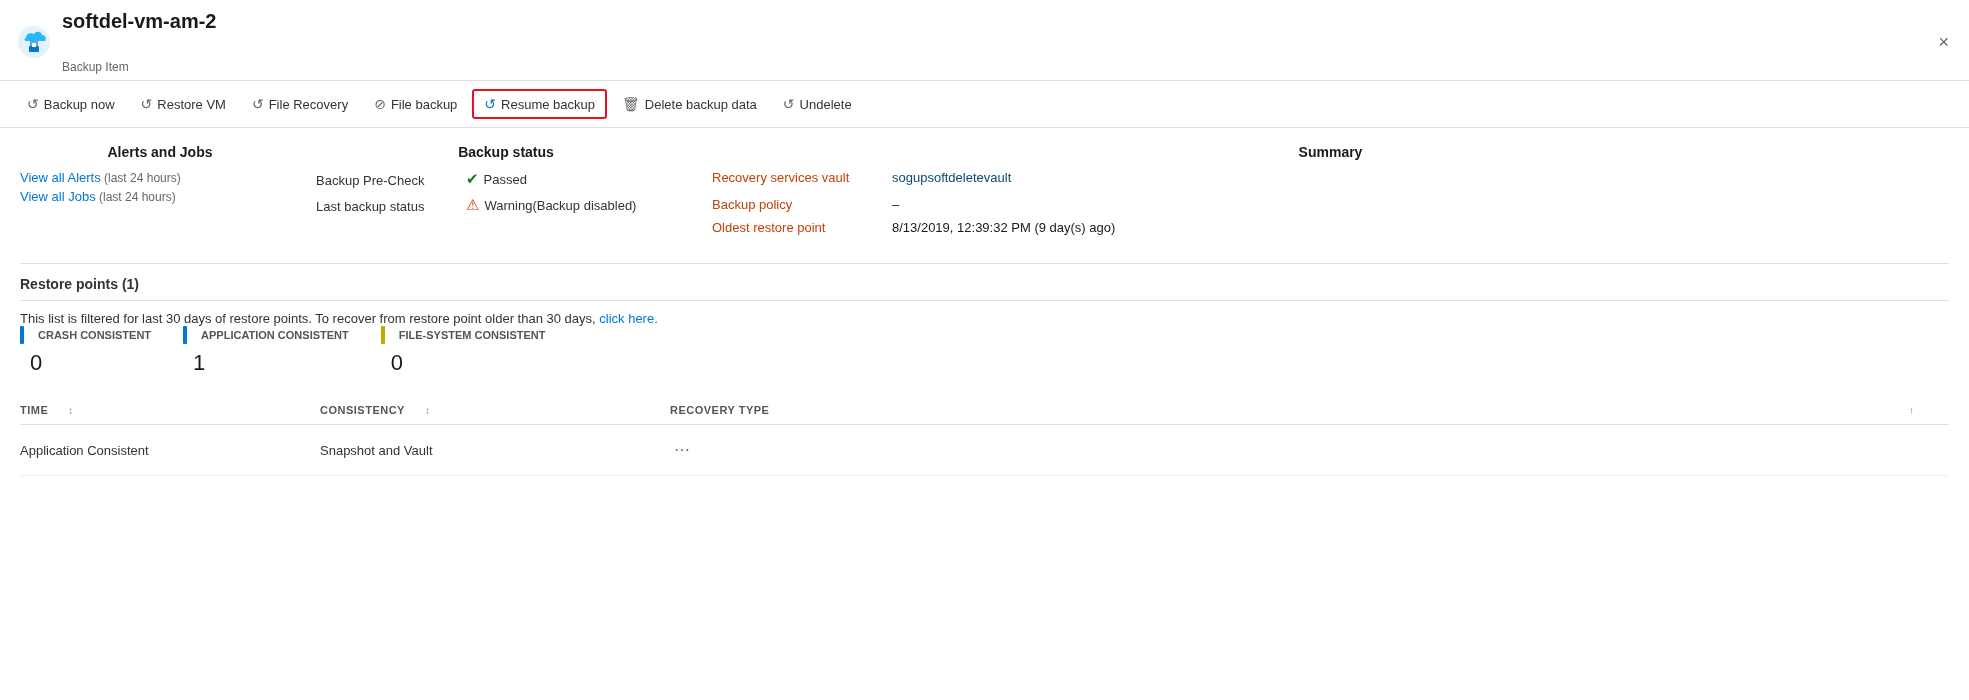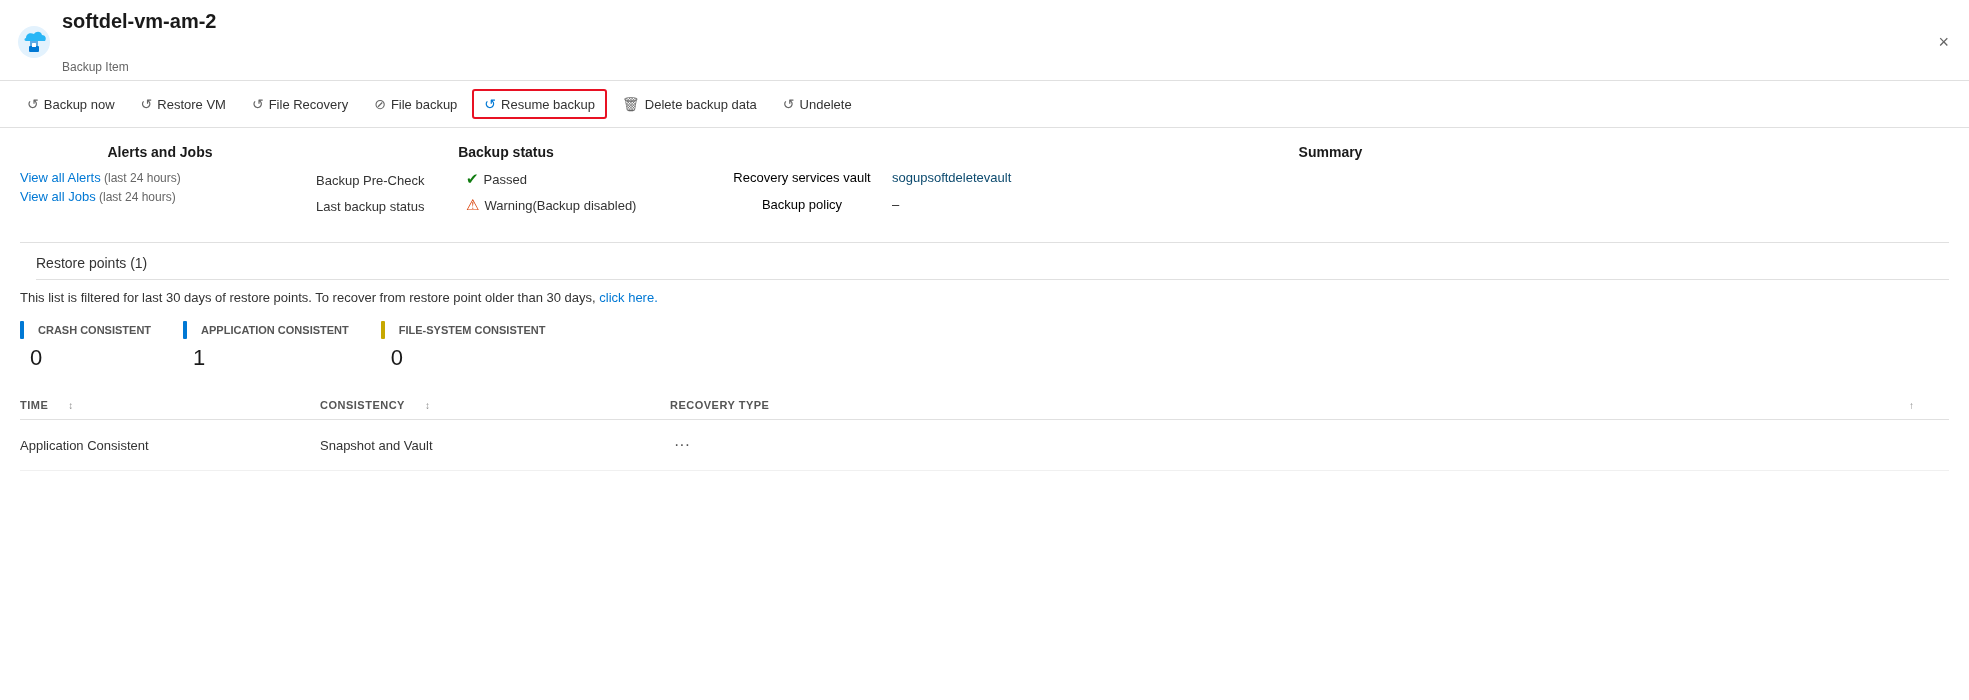--- a/index.html
+++ b/index.html
@@ -117,51 +117,48 @@
     .status-icon-green { color: #107c10; font-size: 15px; }
     .status-icon-warning { color: #d83b01; font-size: 15px; }
 
     .summary-row {
       display: flex;
       margin-bottom: 8px;
       font-size: 13px;
     }
     .summary-row .s-label {
       width: 180px;
-      color: #000000;
-      text-align: center;
+      color: #c2410c;
     }
     .summary-row .s-value {
       color: #1a1a1a;
     }
     .summary-row .s-value.link {
       color: #0c4a6e;
       cursor: pointer;
       text-decoration: none;
     }
 
     .divider {
       border: none;
       border-top: 1px solid #e0e0e0;
       margin: 4px 0 12px 0;
     }
 
     .restore-points-header {
       font-size: 14px;
-      font-weight: 400;
+      font-weight: 700;
       padding-bottom: 8px;
       border-bottom: 1px solid #e0e0e0;
       margin-bottom: 10px;
-      margin-left: 16px;
     }
 
     .filter-text {
       font-size: 13px;
       color: #333;
-      margin-bottom: 16px;
     }
     .filter-text .link {
       color: #0078d4;
       cursor: pointer;
       text-decoration: none;
     }
 
     .consistency-bars {
       display: flex;
       gap: 32px;
@@ -334,20 +331,24 @@
     <div class="info-section">
       <h3>Summary</h3>
       <div class="summary-row">
         <div class="s-label">Recovery services vault</div>
         <a class="s-value link">sogupsoftdeletevault</a>
       </div>
       <div class="summary-row">
         <div class="s-label">Backup policy</div>
         <div class="s-value">–</div>
       </div>
+      <div class="summary-row">
+        <div class="s-label">Oldest restore point</div>
+        <div class="s-value">8/13/2019, 12:39:32 PM (9 day(s) ago)</div>
+      </div>
     </div>
   </div>
 
   <hr class="divider">
 
   <div class="restore-points-header">Restore points (1)</div>
 
   <div class="filter-text">
     <span>This list is filtered for last 30 days of restore points. To recover from restore point older than 30 days,</span>
     <a class="link">click here.</a>

